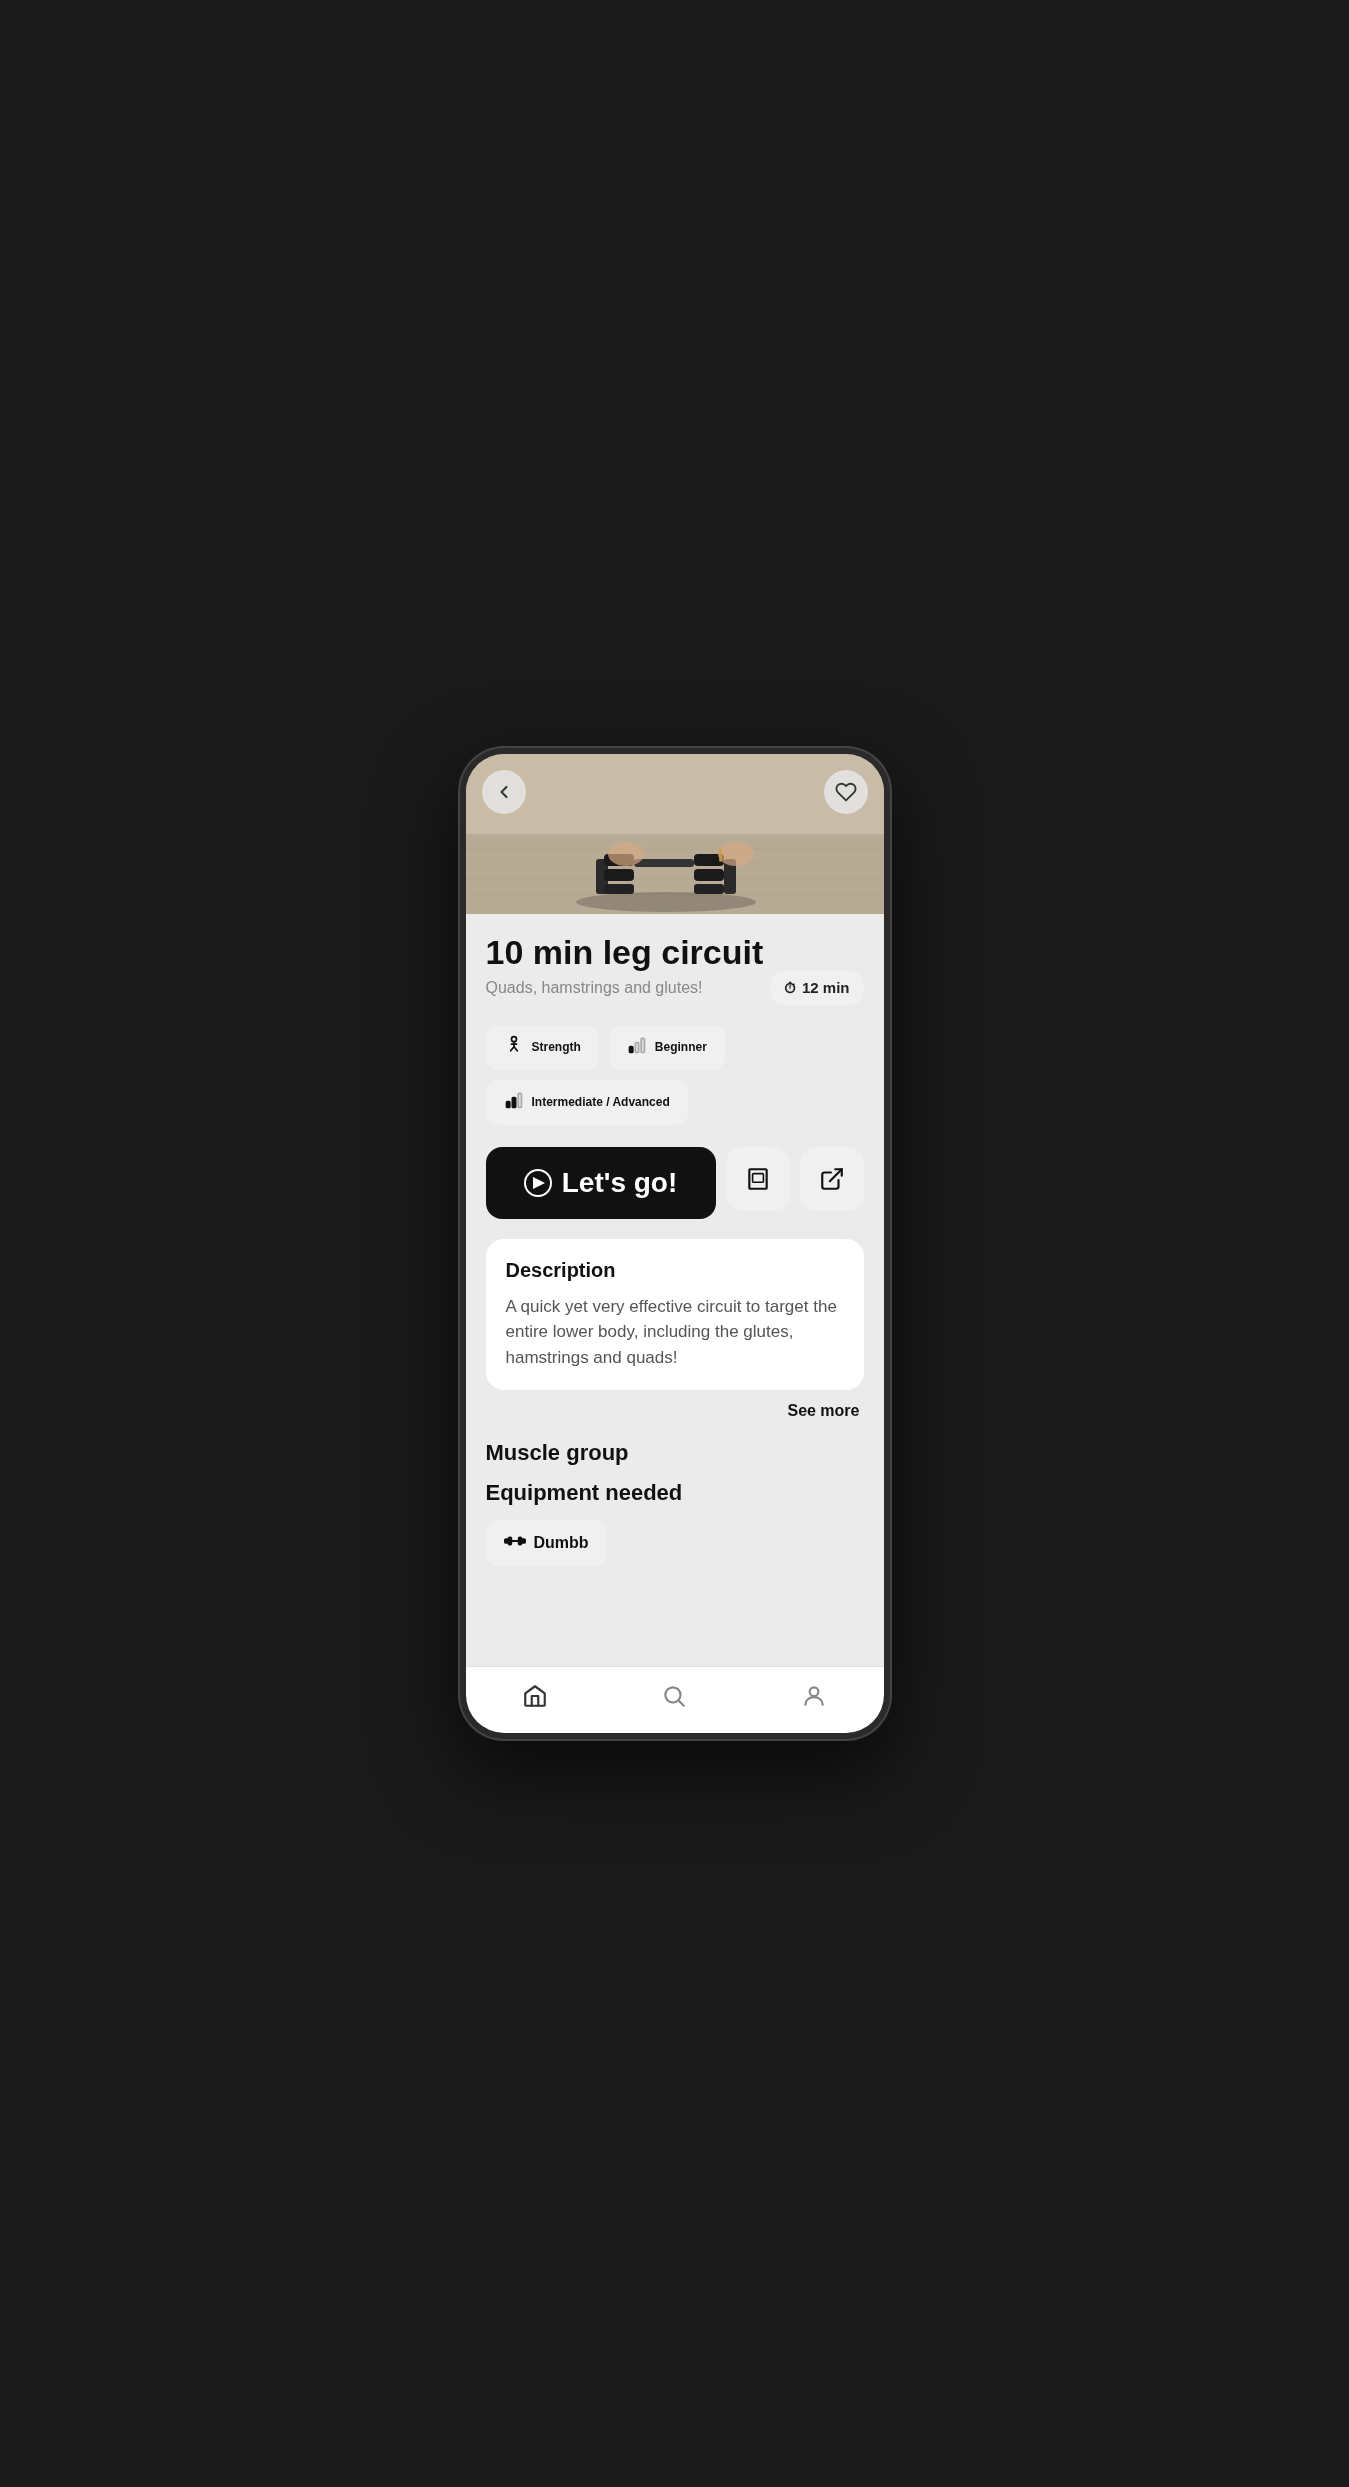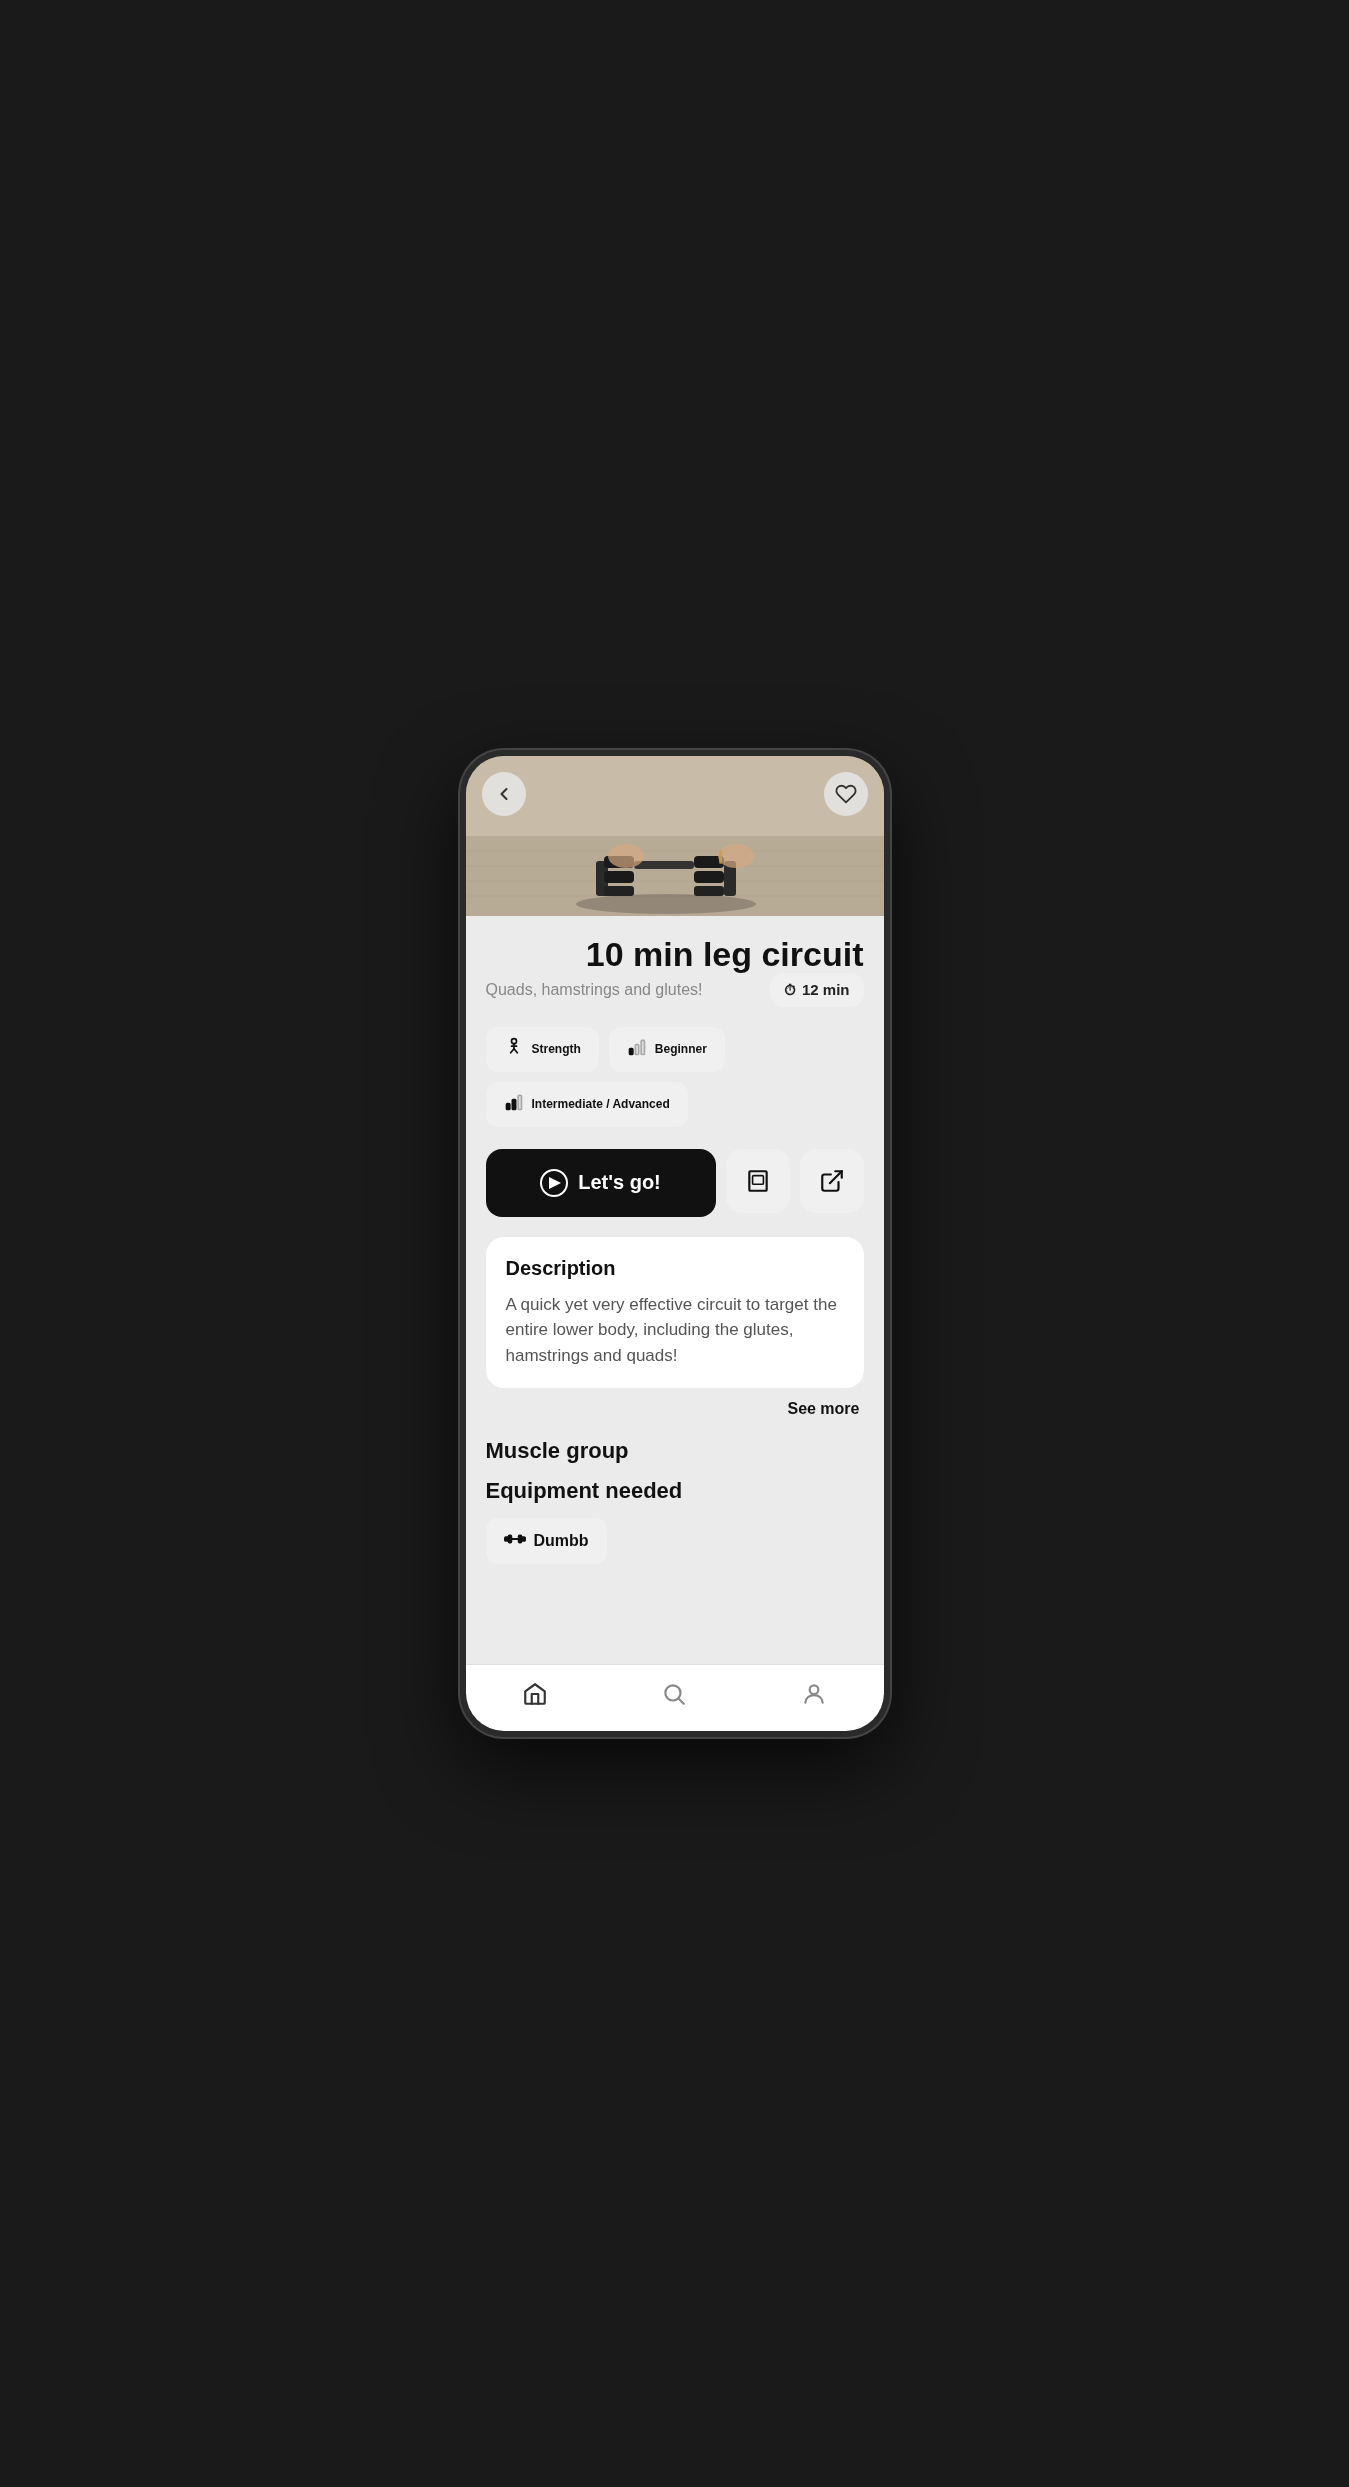--- a/index.html
+++ b/index.html
@@ -86,21 +86,20 @@
     .content {
       background: #ebebeb;
       padding: 20px 20px 0 20px;
       min-height: calc(100% - 160px);
     }
 
     .title-row {
       display: flex;
       align-items: flex-start;
       justify-content: space-between;
-      text-align: right;
     }
 
     .workout-title {
       font-size: 34px;
       font-weight: 800;
       color: #111;
       line-height: 1.1;
       flex: 1;
     }
 
@@ -159,21 +158,21 @@
       margin-bottom: 20px;
     }
 
     .lets-go-btn {
       flex: 1;
       background: #111;
       color: #fff;
       border: none;
       border-radius: 16px;
       padding: 20px;
-      font-size: 20px;
+      font-size: 28px;
       font-weight: 700;
       display: flex;
       align-items: center;
       justify-content: center;
       gap: 10px;
       cursor: pointer;
     }
 
     .play-icon {
       width: 28px;

